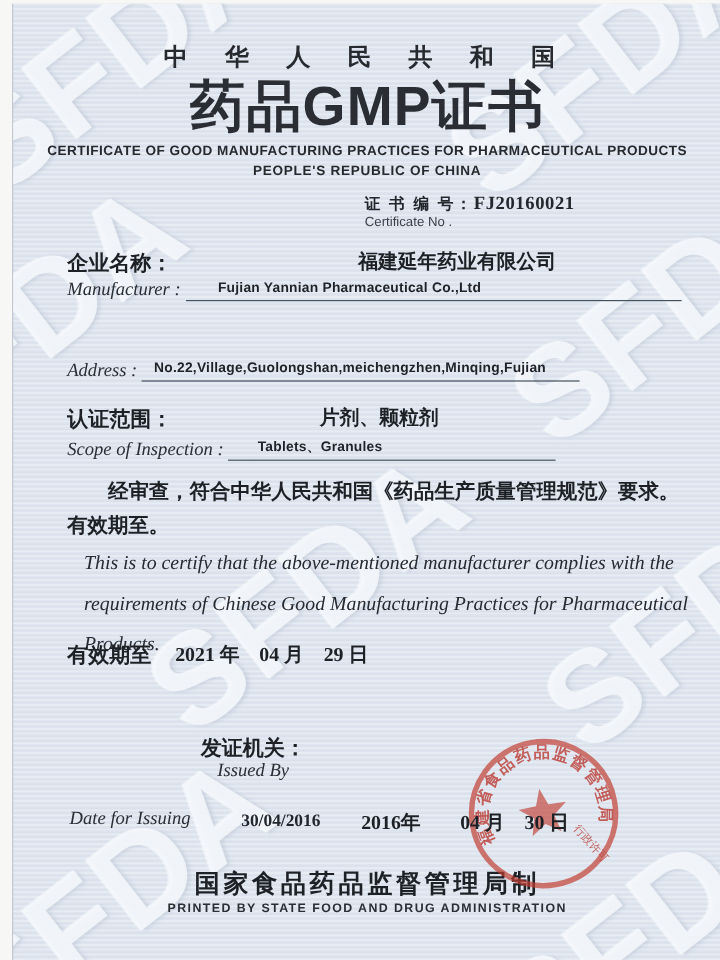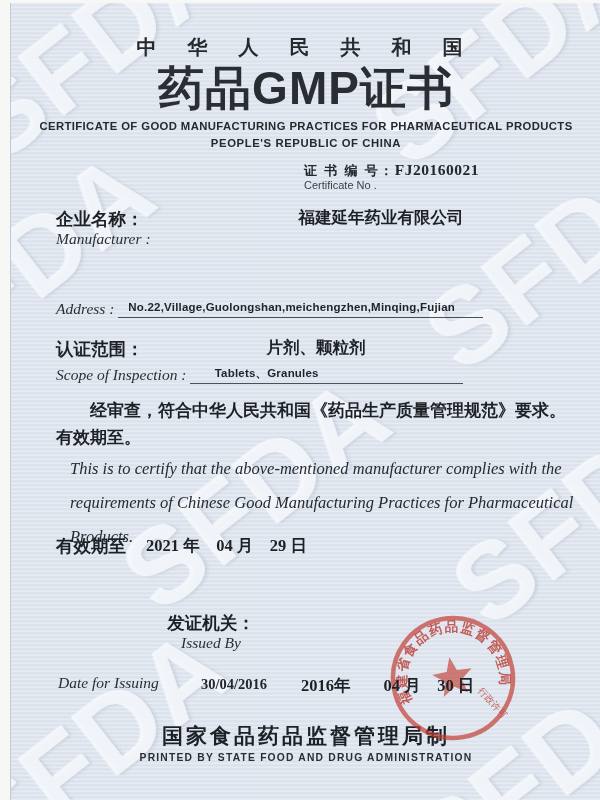--- a/index.html
+++ b/index.html
@@ -67,20 +67,21 @@
 
   <div class="abs certno-cn"><span>证 书 编 号：</span><b>FJ20160021</b></div>
   <div class="abs certno-en">Certificate No .</div>
 
   <div class="abs row-cn" style="top:204px">
     <span class="cn-label">企业名称：</span>
     <span class="cn-val-box cn-value" style="left:140px">福建延年药业有限公司</span>
   </div>
   <div class="abs en-row" style="top:227px;right:33px">
     <span class="en-label">Manufacturer :</span>
+    <span class="uline" style="padding-right:140px"><span class="uval">Fujian Yannian Pharmaceutical Co.,Ltd</span></span>
   </div>
 
   <div class="abs en-row" style="top:294px;right:118px">
     <span class="en-label">Address :</span>
     <span class="uline" style="padding-right:18px"><span class="uval">No.22,Village,Guolongshan,meichengzhen,Minqing,Fujian</span></span>
   </div>
 
   <div class="abs row-cn" style="top:334px">
     <span class="cn-label">认证范围：</span>
     <span class="cn-val-box cn-value" style="left:110px;width:300px">片剂、颗粒剂</span>

